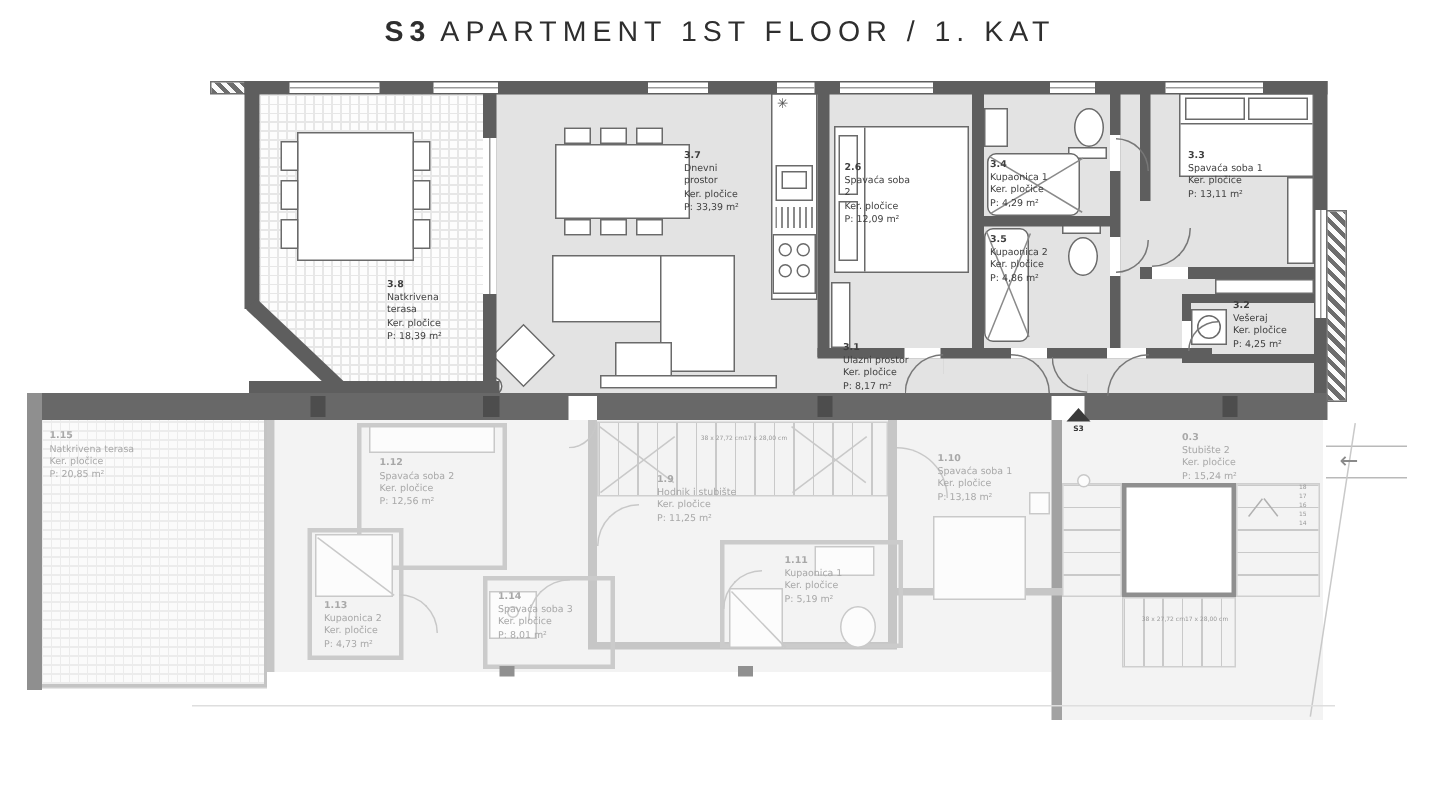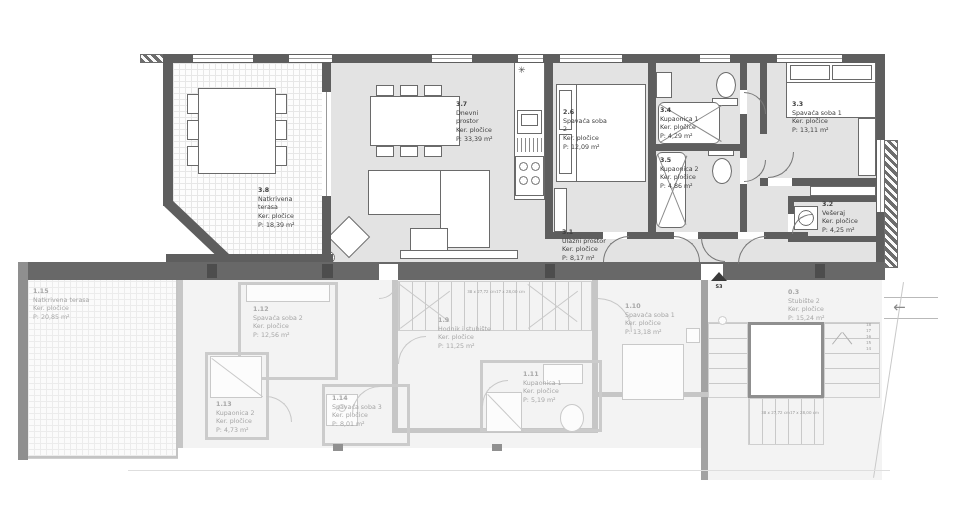--- a/index.html
+++ b/index.html
@@ -55,20 +55,23 @@
   .tri-up{width:0;height:0;border-left:8px solid transparent;border-right:8px solid transparent;border-bottom:9px solid #3a3a3a;background:none;}
   .s3mark{position:absolute;font-size:5px;font-weight:700;color:#333;text-align:center;z-index:6;}
   .glyph{color:#8a8a8a;font-size:15px;line-height:1;z-index:5;}
   .star{color:#555;font-size:9px;line-height:1;z-index:4;}
 </style>
 </head>
 <body>
 
 <div id="plan">
 
+  <div class="title">
+    <span class="p">S3</span><span>APARTMENT 1ST FLOOR / 1. KAT</span>
+  </div>
 
   <div class="a fill" style="left:322px;top:62px;width:554px;height:200px"></div>
   <div class="a grid" style="left:173px;top:63px;width:149px;height:193px"></div>
   <div class="a" style="left:168px;top:206px;width:120px;height:75px;background:#fff;transform:rotate(43.5deg);transform-origin:0 0"></div>
 
   <div class="a lgrid" style="left:28px;top:280px;width:150px;height:178px;border-right:2px solid #c4c4c4;border-bottom:2px solid #c4c4c4"></div>
   <div class="a lfill" style="left:183px;top:280px;width:518px;height:168px"></div>
   <div class="a lfill" style="left:708px;top:280px;width:174px;height:200px"></div>
 
   <div class="a wl" style="left:178px;top:280px;width:5px;height:168px"></div>

